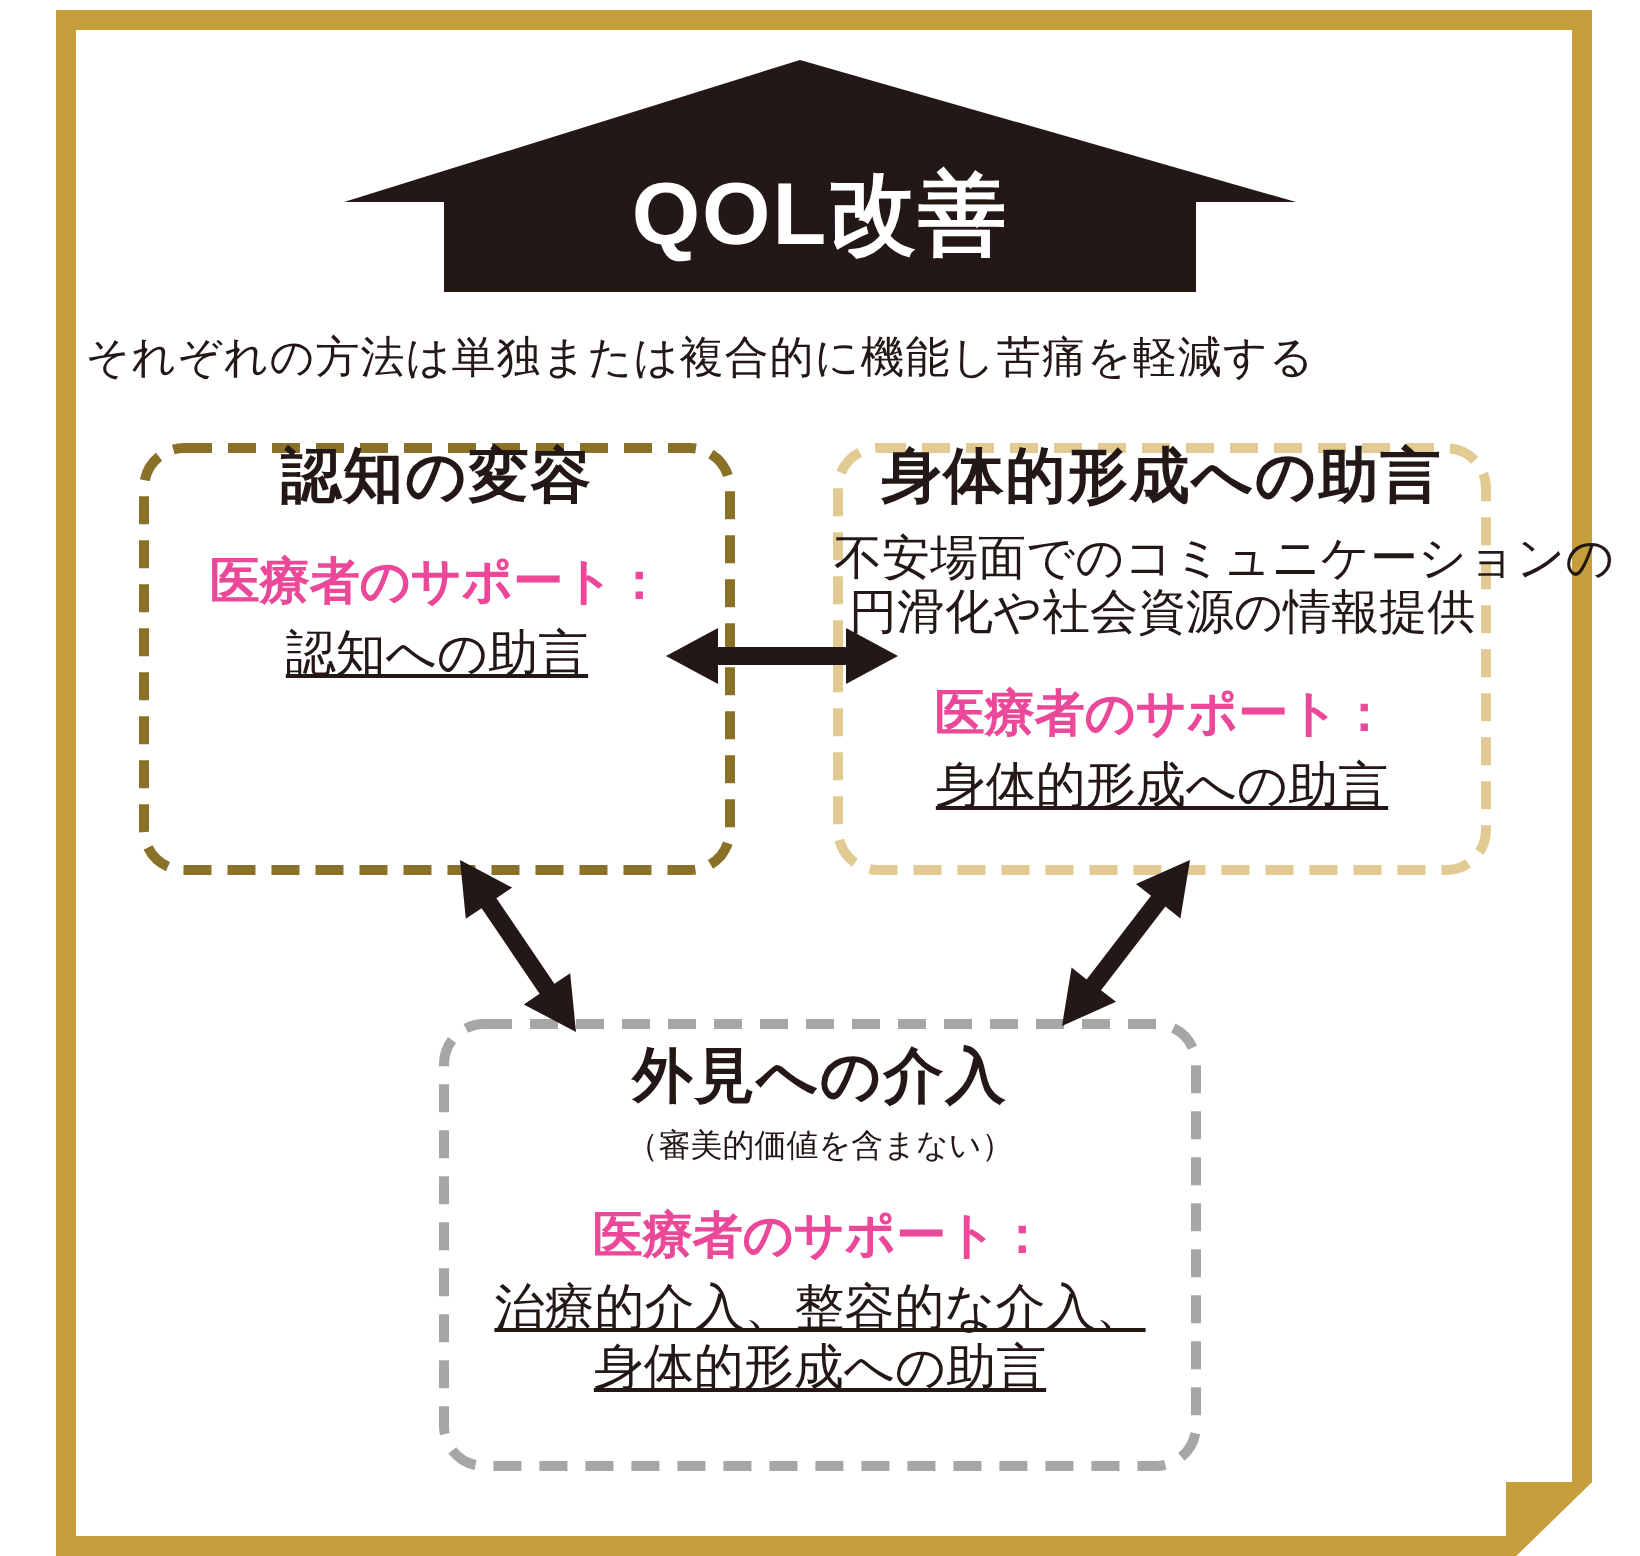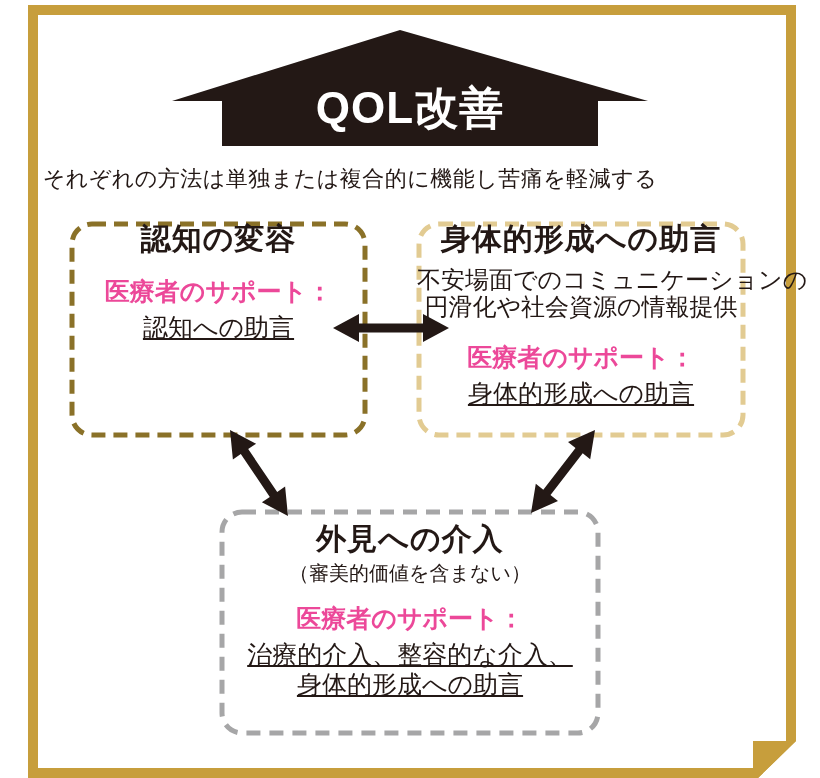--- a/index.html
+++ b/index.html
@@ -21,21 +21,21 @@
   }
   .box-text{color:#231815;}
   .box1{left:70px;top:222px;width:297px;}
   .box2{left:417px;top:222px;width:328px;}
   .box3{left:220px;top:510px;width:380px;}
   .box-title{font-size:30px;font-weight:bold;line-height:34px;letter-spacing:1px;}
   .box1 .box-title,.box2 .box-title{}
   .box3 .box-title{margin-top:12px;}
   .desc{font-size:19px;line-height:28px;margin-top:4px;}
   .box2 .desc{font-size:24px;line-height:27px;margin-top:10px;}
-  .box3 .desc{font-size:20px;line-height:27px;margin-top:4px;}
+  .box3 .desc{font-size:16px;line-height:27px;margin-top:4px;}
   .desc div{white-space:nowrap;}
   .support-label{font-size:25px;font-weight:bold;color:#ec4899;line-height:30px;}
   .box1 .support-label{margin-top:20px;}
   .box2 .support-label{margin-top:22px;}
   .box3 .support-label{margin-top:16px;}
   .support-text{font-size:25px;line-height:30px;margin-top:6px;}
   .support-text div{white-space:nowrap;text-decoration:underline;}
 </style>
 </head>
 <body>

